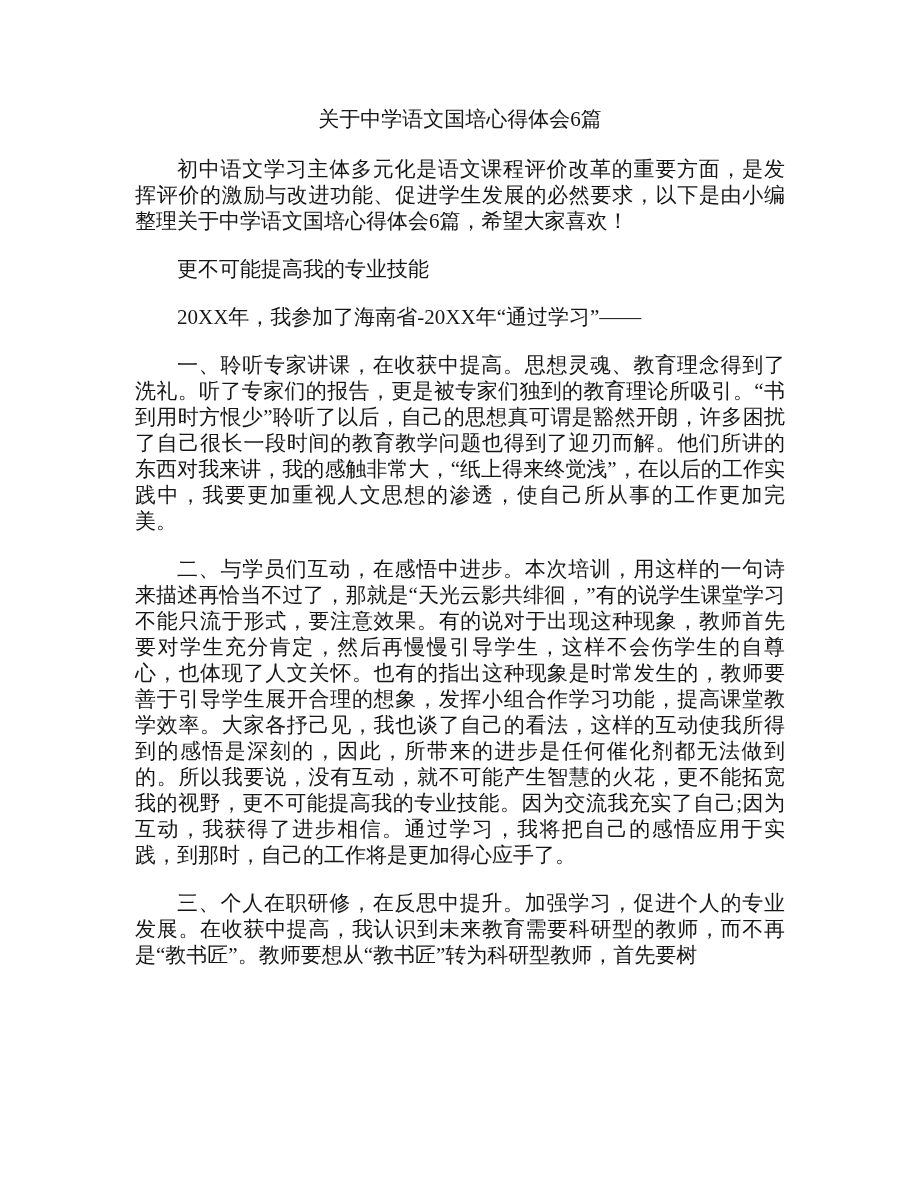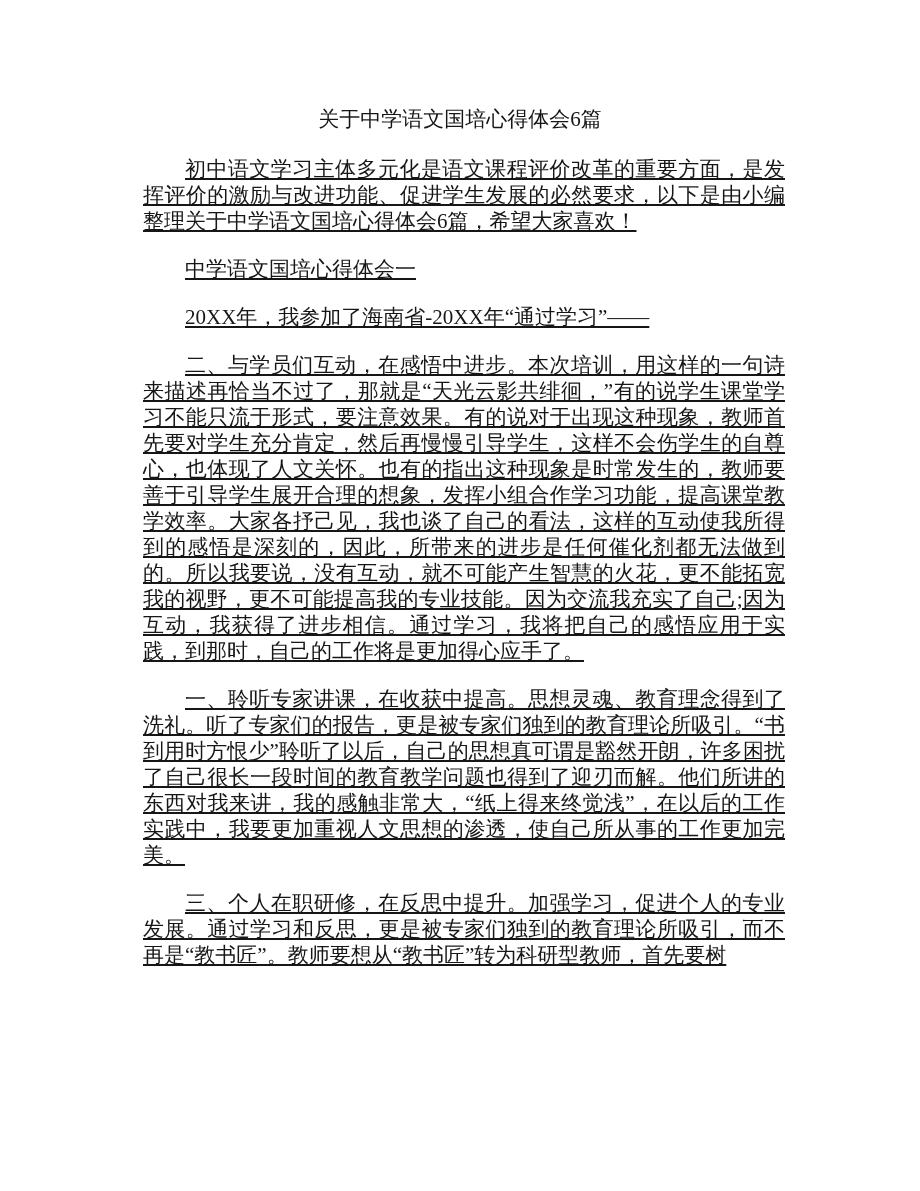--- a/index.html
+++ b/index.html
@@ -26,37 +26,36 @@
   }
   .doc-title {
     font-size: 21px;
     font-weight: 400;
     text-align: center;
     text-indent: 0;
     margin: 0 0 24px 0;
     line-height: 26px;
   }
   .para {
-    margin: 0 0 22px 8px;
+    margin: 0 0 22px 0;
     text-indent: 2em;
-    text-decoration: underline;
   }
 </style>
 </head>
 <body>
 
 <div class="page">
 
   <h1 class="doc-title">关于中学语文国培心得体会6篇</h1>
 
   <p class="para">初中语文学习主体多元化是语文课程评价改革的重要方面，是发挥评价的激励与改进功能、促进学生发展的必然要求，以下是由小编整理关于中学语文国培心得体会6篇，希望大家喜欢！</p>
 
-  <p class="para">中学语文国培心得体会一</p>
+  <p class="para">更不可能提高我的专业技能</p>
 
   <p class="para"><span>20XX年，我参加了海南省-20XX年“通过学习”——</span><br></p>
 
+  <p class="para">一、聆听专家讲课，在收获中提高。思想灵魂、教育理念得到了洗礼。听了专家们的报告，更是被专家们独到的教育理论所吸引。“书到用时方恨少”聆听了以后，自己的思想真可谓是豁然开朗，许多困扰了自己很长一段时间的教育教学问题也得到了迎刃而解。他们所讲的东西对我来讲，我的感触非常大，“纸上得来终觉浅”，在以后的工作实践中，我要更加重视人文思想的渗透，使自己所从事的工作更加完美。</p>
+
   <p class="para">二、与学员们互动，在感悟中进步。本次培训，用这样的一句诗来描述再恰当不过了，那就是“天光云影共绯徊，”有的说学生课堂学习不能只流于形式，要注意效果。有的说对于出现这种现象，教师首先要对学生充分肯定，然后再慢慢引导学生，这样不会伤学生的自尊心，也体现了人文关怀。也有的指出这种现象是时常发生的，教师要善于引导学生展开合理的想象，发挥小组合作学习功能，提高课堂教学效率。大家各抒己见，我也谈了自己的看法，这样的互动使我所得到的感悟是深刻的，因此，所带来的进步是任何催化剂都无法做到的。所以我要说，没有互动，就不可能产生智慧的火花，更不能拓宽我的视野，更不可能提高我的专业技能。因为交流我充实了自己;因为互动，我获得了进步相信。通过学习，我将把自己的感悟应用于实践，到那时，自己的工作将是更加得心应手了。</p>
 
-  <p class="para">一、聆听专家讲课，在收获中提高。思想灵魂、教育理念得到了洗礼。听了专家们的报告，更是被专家们独到的教育理论所吸引。“书到用时方恨少”聆听了以后，自己的思想真可谓是豁然开朗，许多困扰了自己很长一段时间的教育教学问题也得到了迎刃而解。他们所讲的东西对我来讲，我的感触非常大，“纸上得来终觉浅”，在以后的工作实践中，我要更加重视人文思想的渗透，使自己所从事的工作更加完美。</p>
-
-  <p class="para">三、个人在职研修，在反思中提升。加强学习，促进个人的专业发展。通过学习和反思，更是被专家们独到的教育理论所吸引，而不再是“教书匠”。教师要想从“教书匠”转为科研型教师，首先要树</p>
+  <p class="para">三、个人在职研修，在反思中提升。加强学习，促进个人的专业发展。在收获中提高，我认识到未来教育需要科研型的教师，而不再是“教书匠”。教师要想从“教书匠”转为科研型教师，首先要树</p>
 
 </div>
 
 </body></html>

